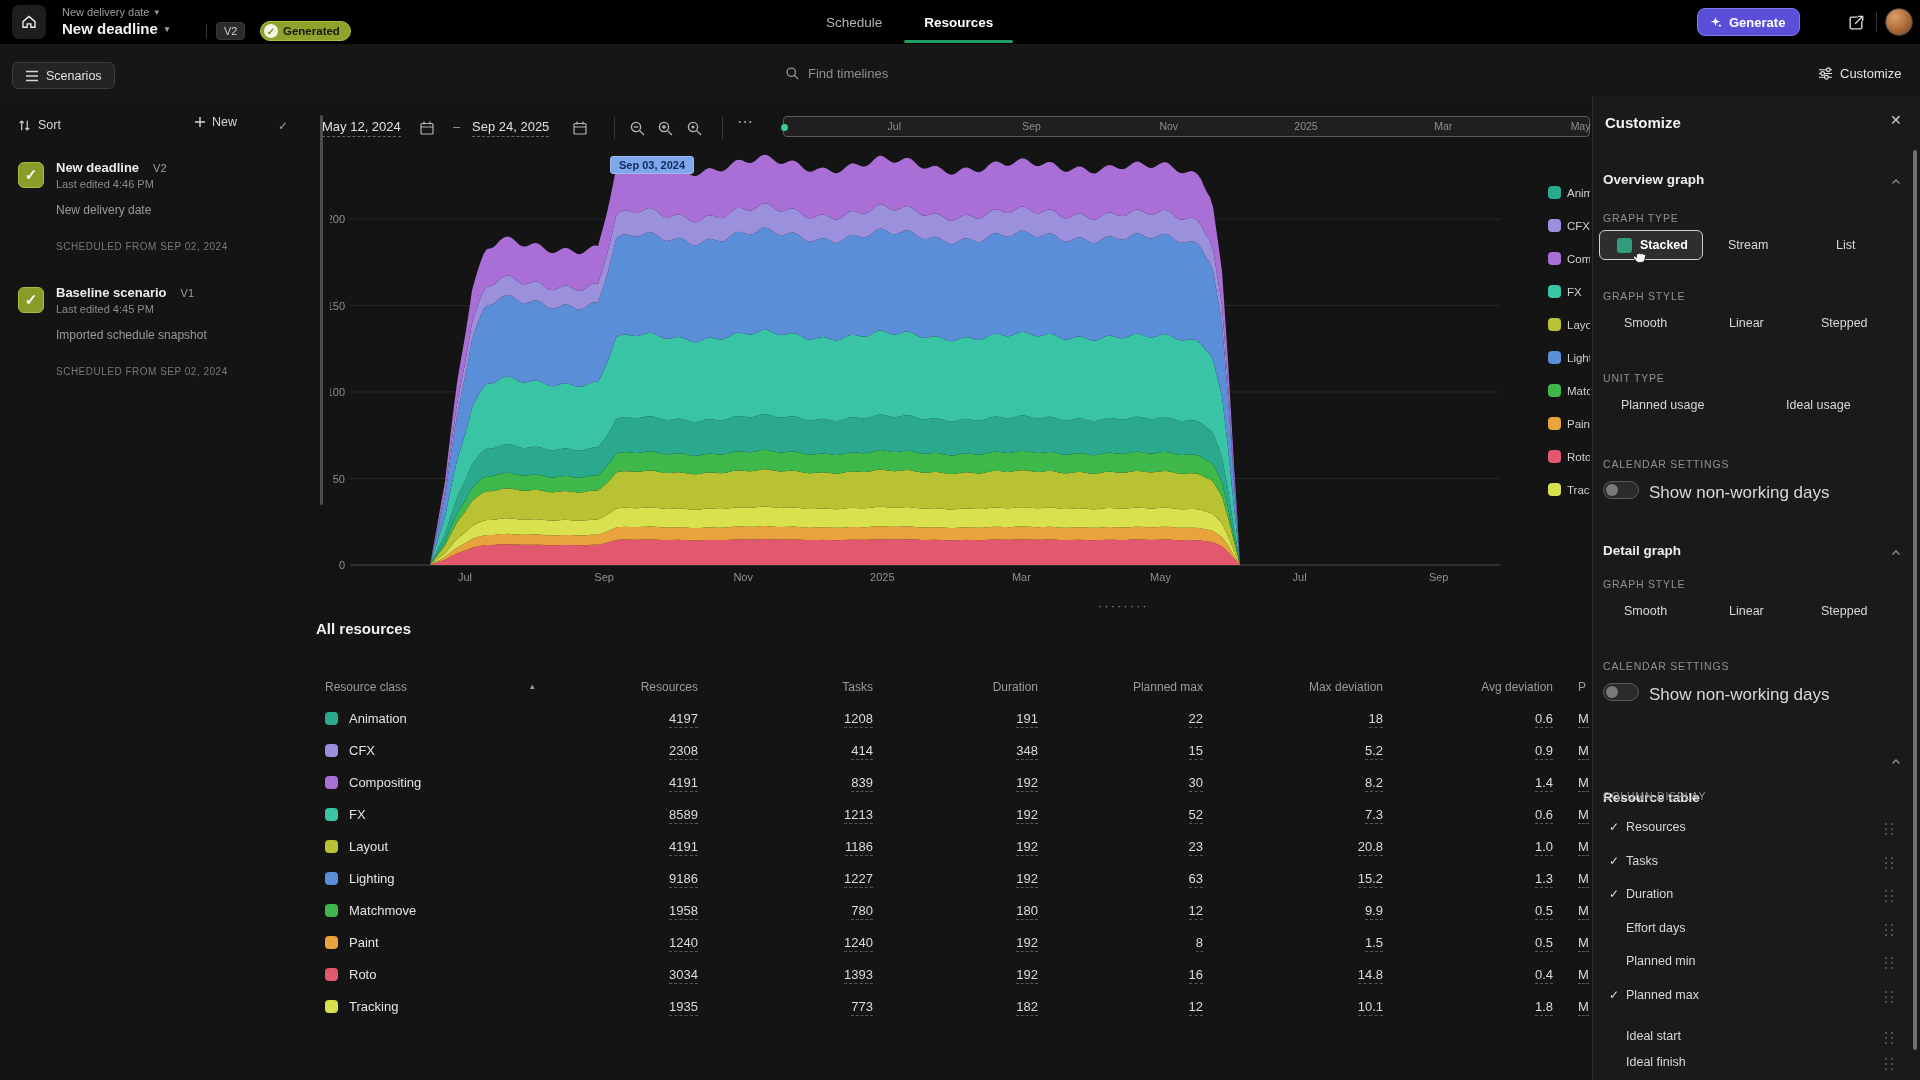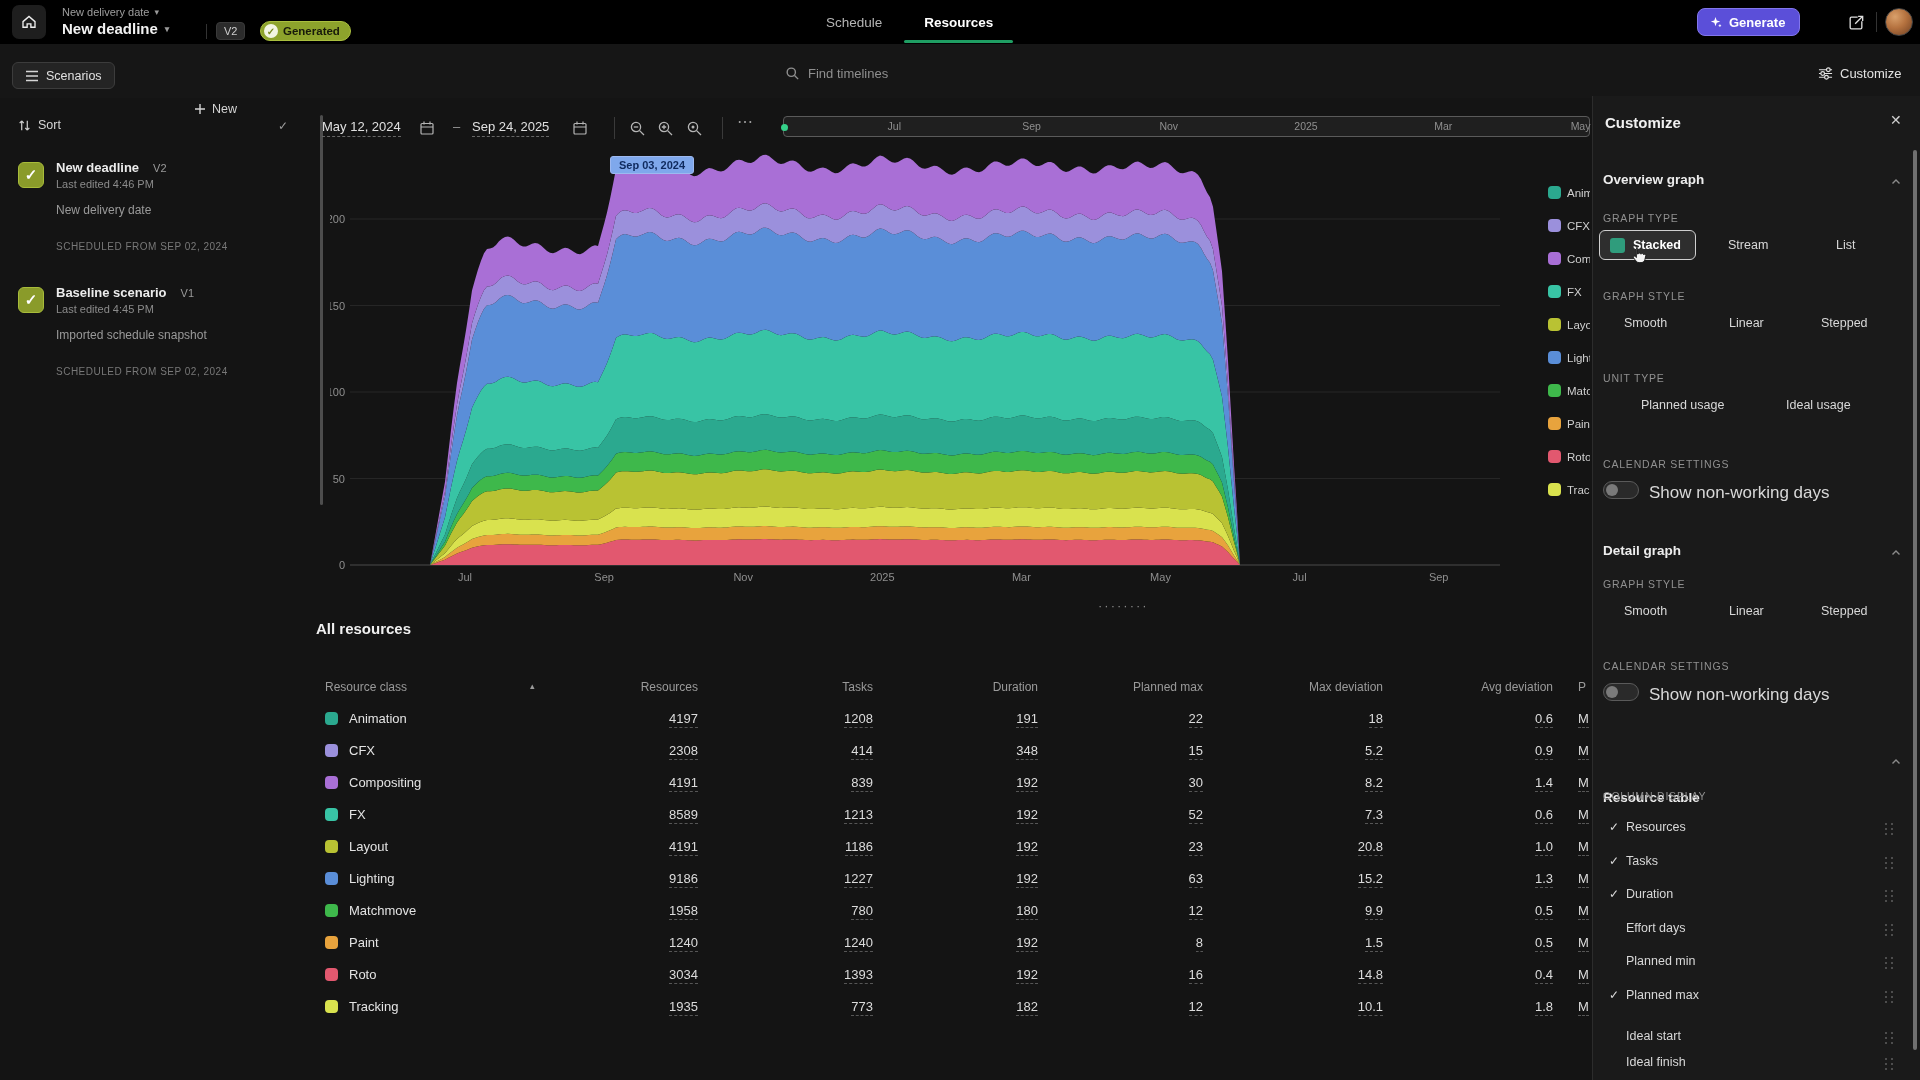--- a/index.html
+++ b/index.html
@@ -28,21 +28,21 @@
 
   
   .subheader { position:absolute; left:0; top:44px; width:1920px; height:54px; background:#161616; }
   .scen-btn { position:absolute; left:12px; top:18px; height:27px; display:flex; align-items:center; gap:7px; background:#242424; border:1px solid #3c3c3c; border-radius:6px; padding:0 12px; font-size:12.5px; color:#e0e0e0; }
   .search-box { position:absolute; left:785px; top:22px; display:flex; align-items:center; gap:8px; color:#8f8f8f; font-size:13px; }
   .customize-btn { position:absolute; left:1818px; top:22px; display:flex; align-items:center; gap:7px; font-size:13px; color:#e3e3e3; }
 
   
   .sidebar { position:absolute; left:0; top:98px; width:318px; height:982px; }
   .sort-group { position:absolute; left:18px; top:20px; display:flex; gap:7px; align-items:center; font-size:12.5px; color:#d5d5d5; }
-  .new-btn { position:absolute; left:194px; top:4px; display:flex; gap:6px; align-items:center; font-size:12.5px; color:#d5d5d5; }
+  .new-btn { position:absolute; left:194px; top:17px; display:flex; gap:6px; align-items:center; font-size:12.5px; color:#d5d5d5; }
   .sel-icon { position:absolute; left:278px; top:21px; color:#9a9a9a; font-size:12px; }
   .scen-item { position:absolute; left:0; width:318px; }
   .scen-check { position:absolute; left:18px; top:2px; width:26px; height:26px; background:#8a9b2a; border:1px solid #a8bc3a; border-radius:6px; color:#fff; font-size:15px; font-weight:bold; display:flex; align-items:center; justify-content:center; }
   .scen-body { position:absolute; left:56px; top:0; width:250px; }
   .scen-title { font-size:13px; font-weight:bold; color:#ececec; display:flex; gap:14px; align-items:baseline; }
   .scen-ver { font-size:11px; font-weight:normal; color:#9a9a9a; }
   .scen-edited { font-size:11px; color:#8b8b8b; margin-top:3px; }
   .scen-desc { font-size:12px; color:#9a9a9a; margin-top:13px; }
   .scen-sched { font-size:10px; color:#787878; letter-spacing:.5px; margin-top:24px; }
   .side-thumb { position:absolute; left:320px; top:115px; width:3px; height:390px; background:#4d4d4d; border-radius:2px; }
@@ -85,21 +85,21 @@
 
   
   .panel { position:absolute; left:1592px; top:96px; width:328px; height:984px; background:#1a1a1a; border-left:1px solid #2c2c2c; z-index:20; }
   .panel-title { position:absolute; left:12px; top:18px; font-size:15px; font-weight:bold; color:#f0f0f0; }
   .panel-close { position:absolute; left:297px; top:16px; color:#cfcfcf; font-size:14px; }
   .p-block { position:absolute; left:0; width:328px; }
   .p-heading { position:absolute; left:10px; font-size:13.5px; font-weight:bold; color:#ededed; }
   .p-chev { position:absolute; left:298px; color:#8a8a8a; }
   .p-caps { position:absolute; left:10px; font-size:10.5px; letter-spacing:.8px; color:#909090; }
   .opt { position:absolute; font-size:12.5px; color:#d8d8d8; }
-  .seg-chip { position:absolute; left:6px; top:-8px; height:30px; display:flex; align-items:center; gap:8px; padding:0 14px 0 10px; background:#2e2e2e; border:1.5px solid #cfcfcf; border-radius:6px; }
+  .seg-chip { position:absolute; left:6px; top:-8px; height:30px; display:flex; align-items:center; gap:8px; padding:0 14px 0 17px; background:#2e2e2e; border:1.5px solid #cfcfcf; border-radius:6px; }
   .seg-sq { width:15px; height:15px; background:#2f9c7c; border-radius:3px; }
   .seg-lbl { font-size:12.5px; font-weight:bold; color:#fff; }
   .toggle { position:absolute; left:10px; top:-2px; width:36px; height:18px; border:1px solid #5a5a5a; border-radius:10px; background:#2a2a2a; }
   .toggle .knob { position:absolute; left:2px; top:2px; width:12px; height:12px; border-radius:50%; background:#7a7a7a; }
   .tgl-lbl { position:absolute; left:56px; top:0; font-size:17px; color:#d8d8d8; }
   .chk-row { position:absolute; left:0; width:328px; height:24px; }
   .chk-mark { position:absolute; left:16px; top:2px; font-size:12px; color:#d8d8d8; }
   .chk-lbl { position:absolute; left:33px; top:2px; font-size:12.5px; color:#d8d8d8; }
   .drag-dots { position:absolute; left:292px; top:5px; width:9px; height:13px; }
   .drag-dots i { position:absolute; width:2px; height:2px; border-radius:50%; background:#5f5f5f; }
@@ -517,21 +517,21 @@
         <span class="opt" style="left: 243px;">List</span>
       </div>
       <div class="p-caps" style="top: 194px;">GRAPH STYLE</div>
       <div class="p-block" style="top: 220px; height: 30px;">
         <span class="opt" style="left: 31px;">Smooth</span>
         <span class="opt" style="left: 136px;">Linear</span>
         <span class="opt" style="left: 228px;">Stepped</span>
       </div>
       <div class="p-caps" style="top: 276px;">UNIT TYPE</div>
       <div class="p-block" style="top: 302px; height: 30px;">
-        <span class="opt" style="left: 48px;">Planned usage</span>
+        <span class="opt" style="left: 28px;">Planned usage</span>
         <span class="opt" style="left: 193px;">Ideal usage</span>
       </div>
       <div class="p-caps" style="top: 362px;">CALENDAR SETTINGS</div>
       <div class="p-block" style="top: 387px; height: 22px;">
         <div class="toggle">
           <span class="knob"></span>
         </div>
         <span class="tgl-lbl">Show non-working days</span>
       </div>
       <div class="p-heading" style="top: 447px;">Detail graph</div>

